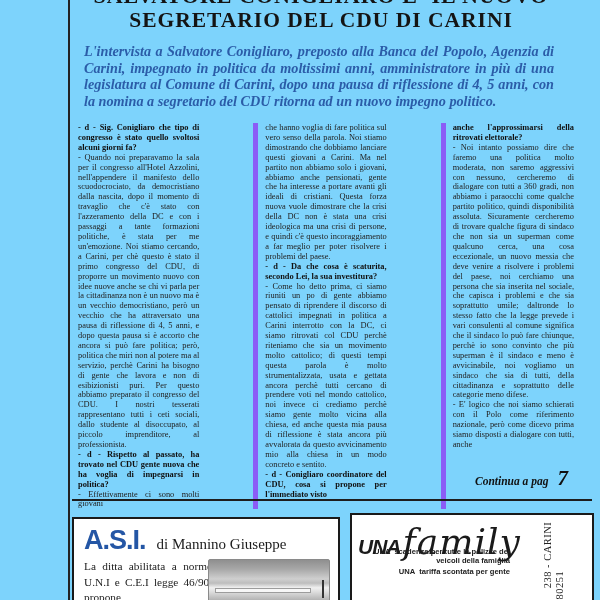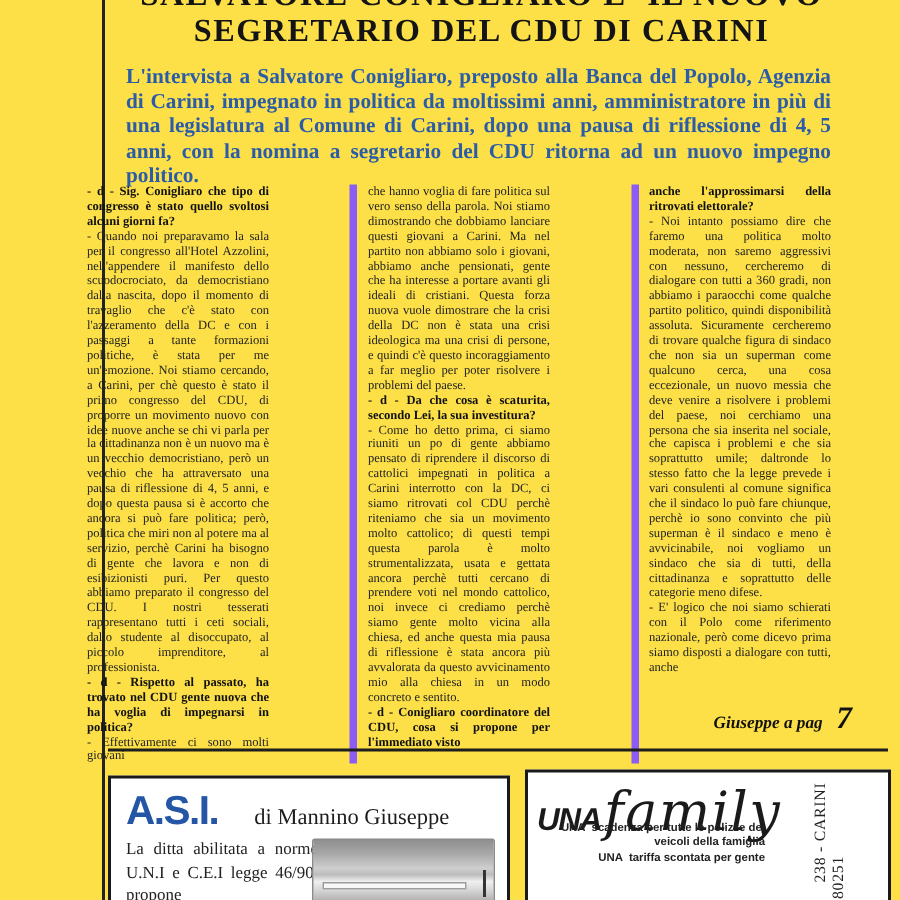--- a/index.html
+++ b/index.html
@@ -2,45 +2,45 @@
 <html><head>
 <meta charset="utf-8">
 <style>
   html,body{margin:0;padding:0;}
   body{
     width:600px;height:600px;overflow:hidden;
     background:#ffffff;
     font-family:"Liberation Serif",serif;
     color:#1c1c1c;
   }
-  .page{position:relative;width:600px;height:600px;background:#fde047;}
+  .page{position:relative;width:600px;height:600px;background:#7dd3fc;}
 
   
   .rule-left{position:absolute;left:68px;top:0;width:2px;height:600px;background:#222;}
 
   
   .headline-clip{position:absolute;left:75px;top:0;width:492px;height:7px;overflow:hidden;}
   .headline-clip .inner{
     margin-top:-17px;text-align:center;font-weight:bold;font-size:22px;
     letter-spacing:1px;white-space:nowrap;color:#141414;
   }
   .headline{
     position:absolute;left:75px;top:8px;width:492px;text-align:center;
     font-weight:bold;font-size:21.5px;letter-spacing:1px;color:#141414;
   }
 
   
   .lead{
     position:absolute;left:84px;top:43px;width:470px;
-    font-size:14.2px;line-height:16.6px;font-weight:bold;
+    font-size:14.2px;line-height:16.6px;font-weight:bold;font-style:italic;
     color:#2b5ca8;text-align:justify;
   }
 
   
-  .cols{position:absolute;left:58px;top:123px;width:496px;display:flex;gap:48px;}
+  .cols{position:absolute;left:78px;top:123px;width:496px;display:flex;gap:48px;}
   .col{width:156px;font-size:8.4px;line-height:9.9px;text-align:justify;color:#222;}
   .col + .col{margin-left:6px;padding-left:7px;border-left:5px solid #8b5cf6;}
   .col p{margin:0;}
   .col p.q{font-weight:bold;color:#111;}
 
   
   .continua{
     position:absolute;left:400px;top:466px;width:168px;text-align:right;
   }
   .continua .lbl{font-style:italic;font-weight:bold;font-size:11.5px;color:#111;}
@@ -52,21 +52,21 @@
   
   .ad-asi{
     position:absolute;left:72px;top:517px;width:264px;height:100px;
     border:2px solid #1a1a1a;background:#fff;
   }
   .asi-head{position:absolute;left:10px;top:6px;white-space:nowrap;}
   .asi-logo{
     font-family:"Liberation Sans",sans-serif;font-weight:bold;font-size:27px;
     color:#2456a5;letter-spacing:-1px;
   }
-  .asi-owner{font-size:15px;color:#1c1c1c;margin-left:20px;}
+  .asi-owner{font-size:15px;color:#1c1c1c;margin-left:7px;}
   .asi-body{
     position:absolute;left:10px;top:40px;width:128px;
     font-size:11.3px;line-height:15.5px;text-align:justify;color:#222;
   }
   .ac-unit{
     position:absolute;right:8px;top:40px;width:120px;height:42px;
     border:1px solid #8a8a8a;border-radius:2px;
     background:linear-gradient(180deg,#8f8f8f 0%,#a8a8a8 22%,#cfcfcf 45%,#bdbdbd 55%,#f0f0f0 66%,#d9d9d9 78%,#a9a9a9 100%);
   }
   .ac-slot{position:absolute;left:6px;right:18px;bottom:9px;height:3px;background:#f7f7f7;border:1px solid #9c9c9c;}
@@ -133,21 +133,21 @@
       <p class="q">- d - Conigliaro coordinatore del CDU, cosa si propone per l'immediato visto</p>
     </div>
     <div class="col">
       <p class="q">anche l'approssimarsi della ritrovati elettorale?</p>
       <p class="a">- Noi intanto possiamo dire che faremo una politica molto moderata, non saremo aggressivi con nessuno, cercheremo di dialogare con tutti a 360 gradi, non abbiamo i paraocchi come qualche partito politico, quindi disponibilità assoluta. Sicuramente cercheremo di trovare qualche figura di sindaco che non sia un superman come qualcuno cerca, una cosa eccezionale, un nuovo messia che deve venire a risolvere i problemi del paese, noi cerchiamo una persona che sia inserita nel sociale, che capisca i problemi e che sia soprattutto umile; daltronde lo stesso fatto che la legge prevede i vari consulenti al comune significa che il sindaco lo può fare chiunque, perchè io sono convinto che più superman è il sindaco e meno è avvicinabile, noi vogliamo un sindaco che sia di tutti, della cittadinanza e soprattutto delle categorie meno difese.</p>
       <p class="a">- E' logico che noi siamo schierati con il Polo come riferimento nazionale, però come dicevo prima siamo disposti a dialogare con tutti, anche</p>
     </div>
   </div>
 
   <div class="continua">
-    <span class="lbl">Giuseppe a pag</span>
+    <span class="lbl">Continua a pag</span>
     <span class="pg">7</span>
   </div>
 
   <div class="rule-bottom"></div>
 
   <div class="ad-asi">
     <div class="asi-head">
       <span class="asi-logo">A.S.I.</span>
       <span class="asi-owner">di Mannino Giuseppe</span>
     </div>

